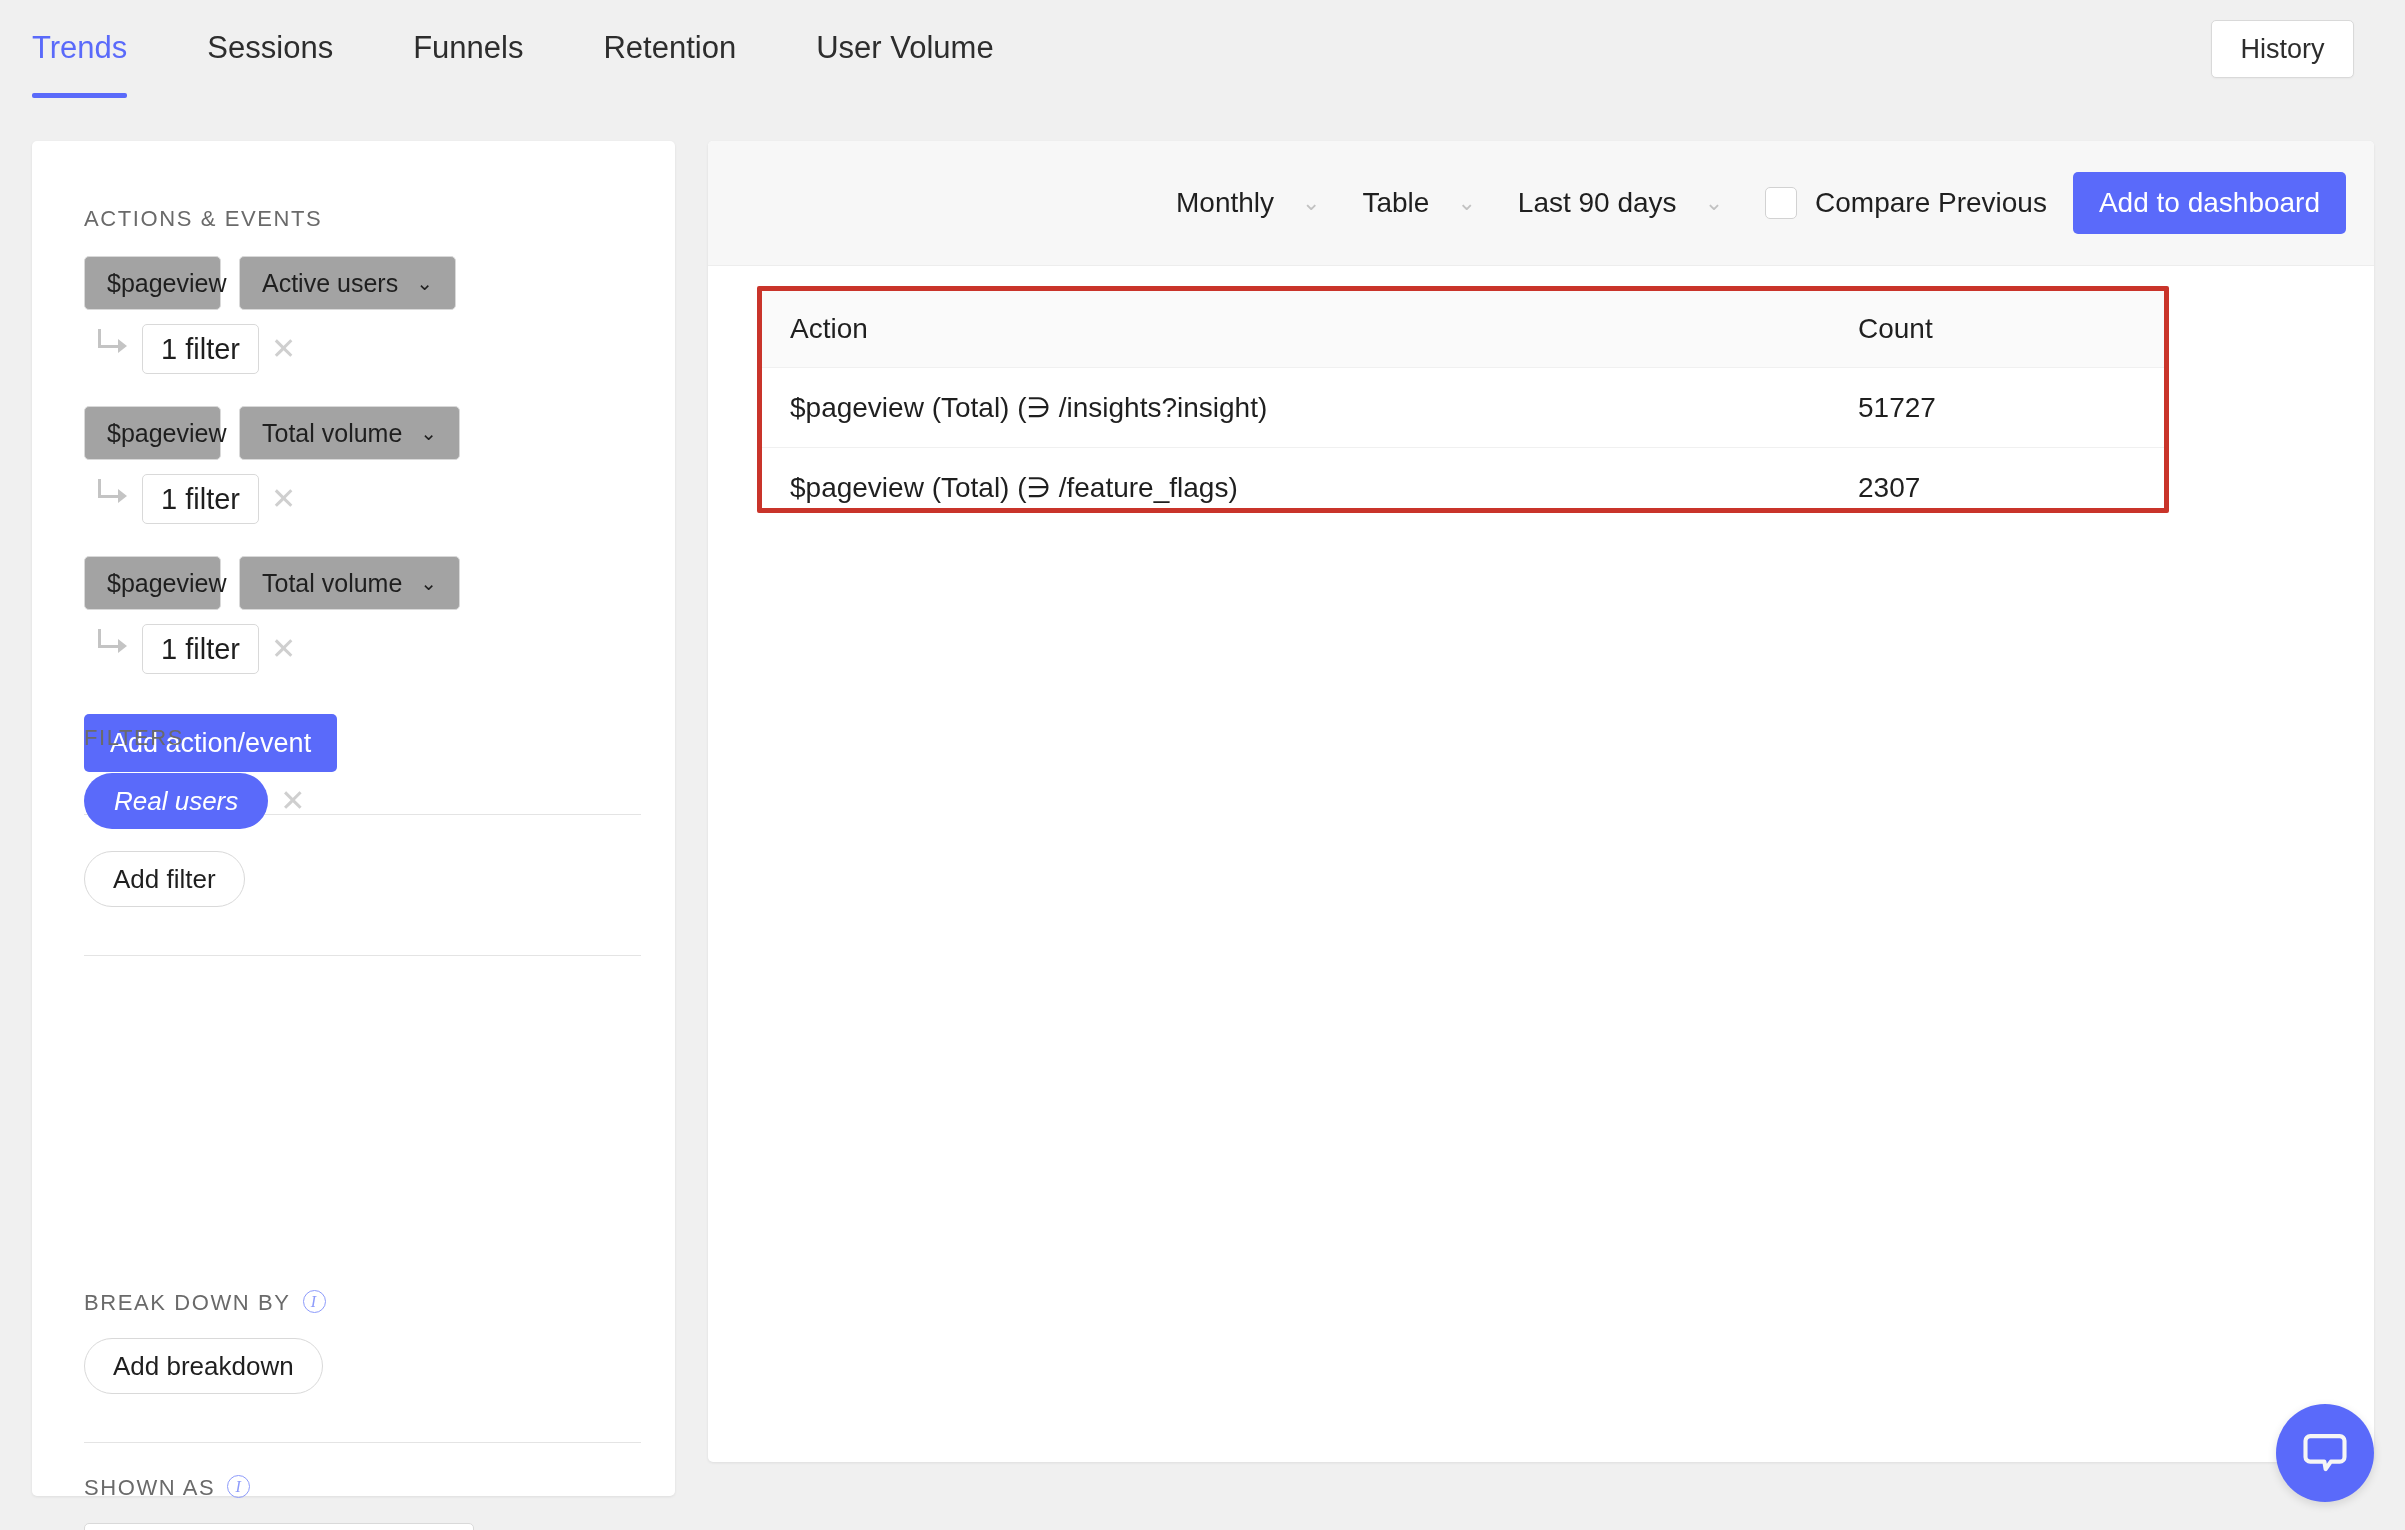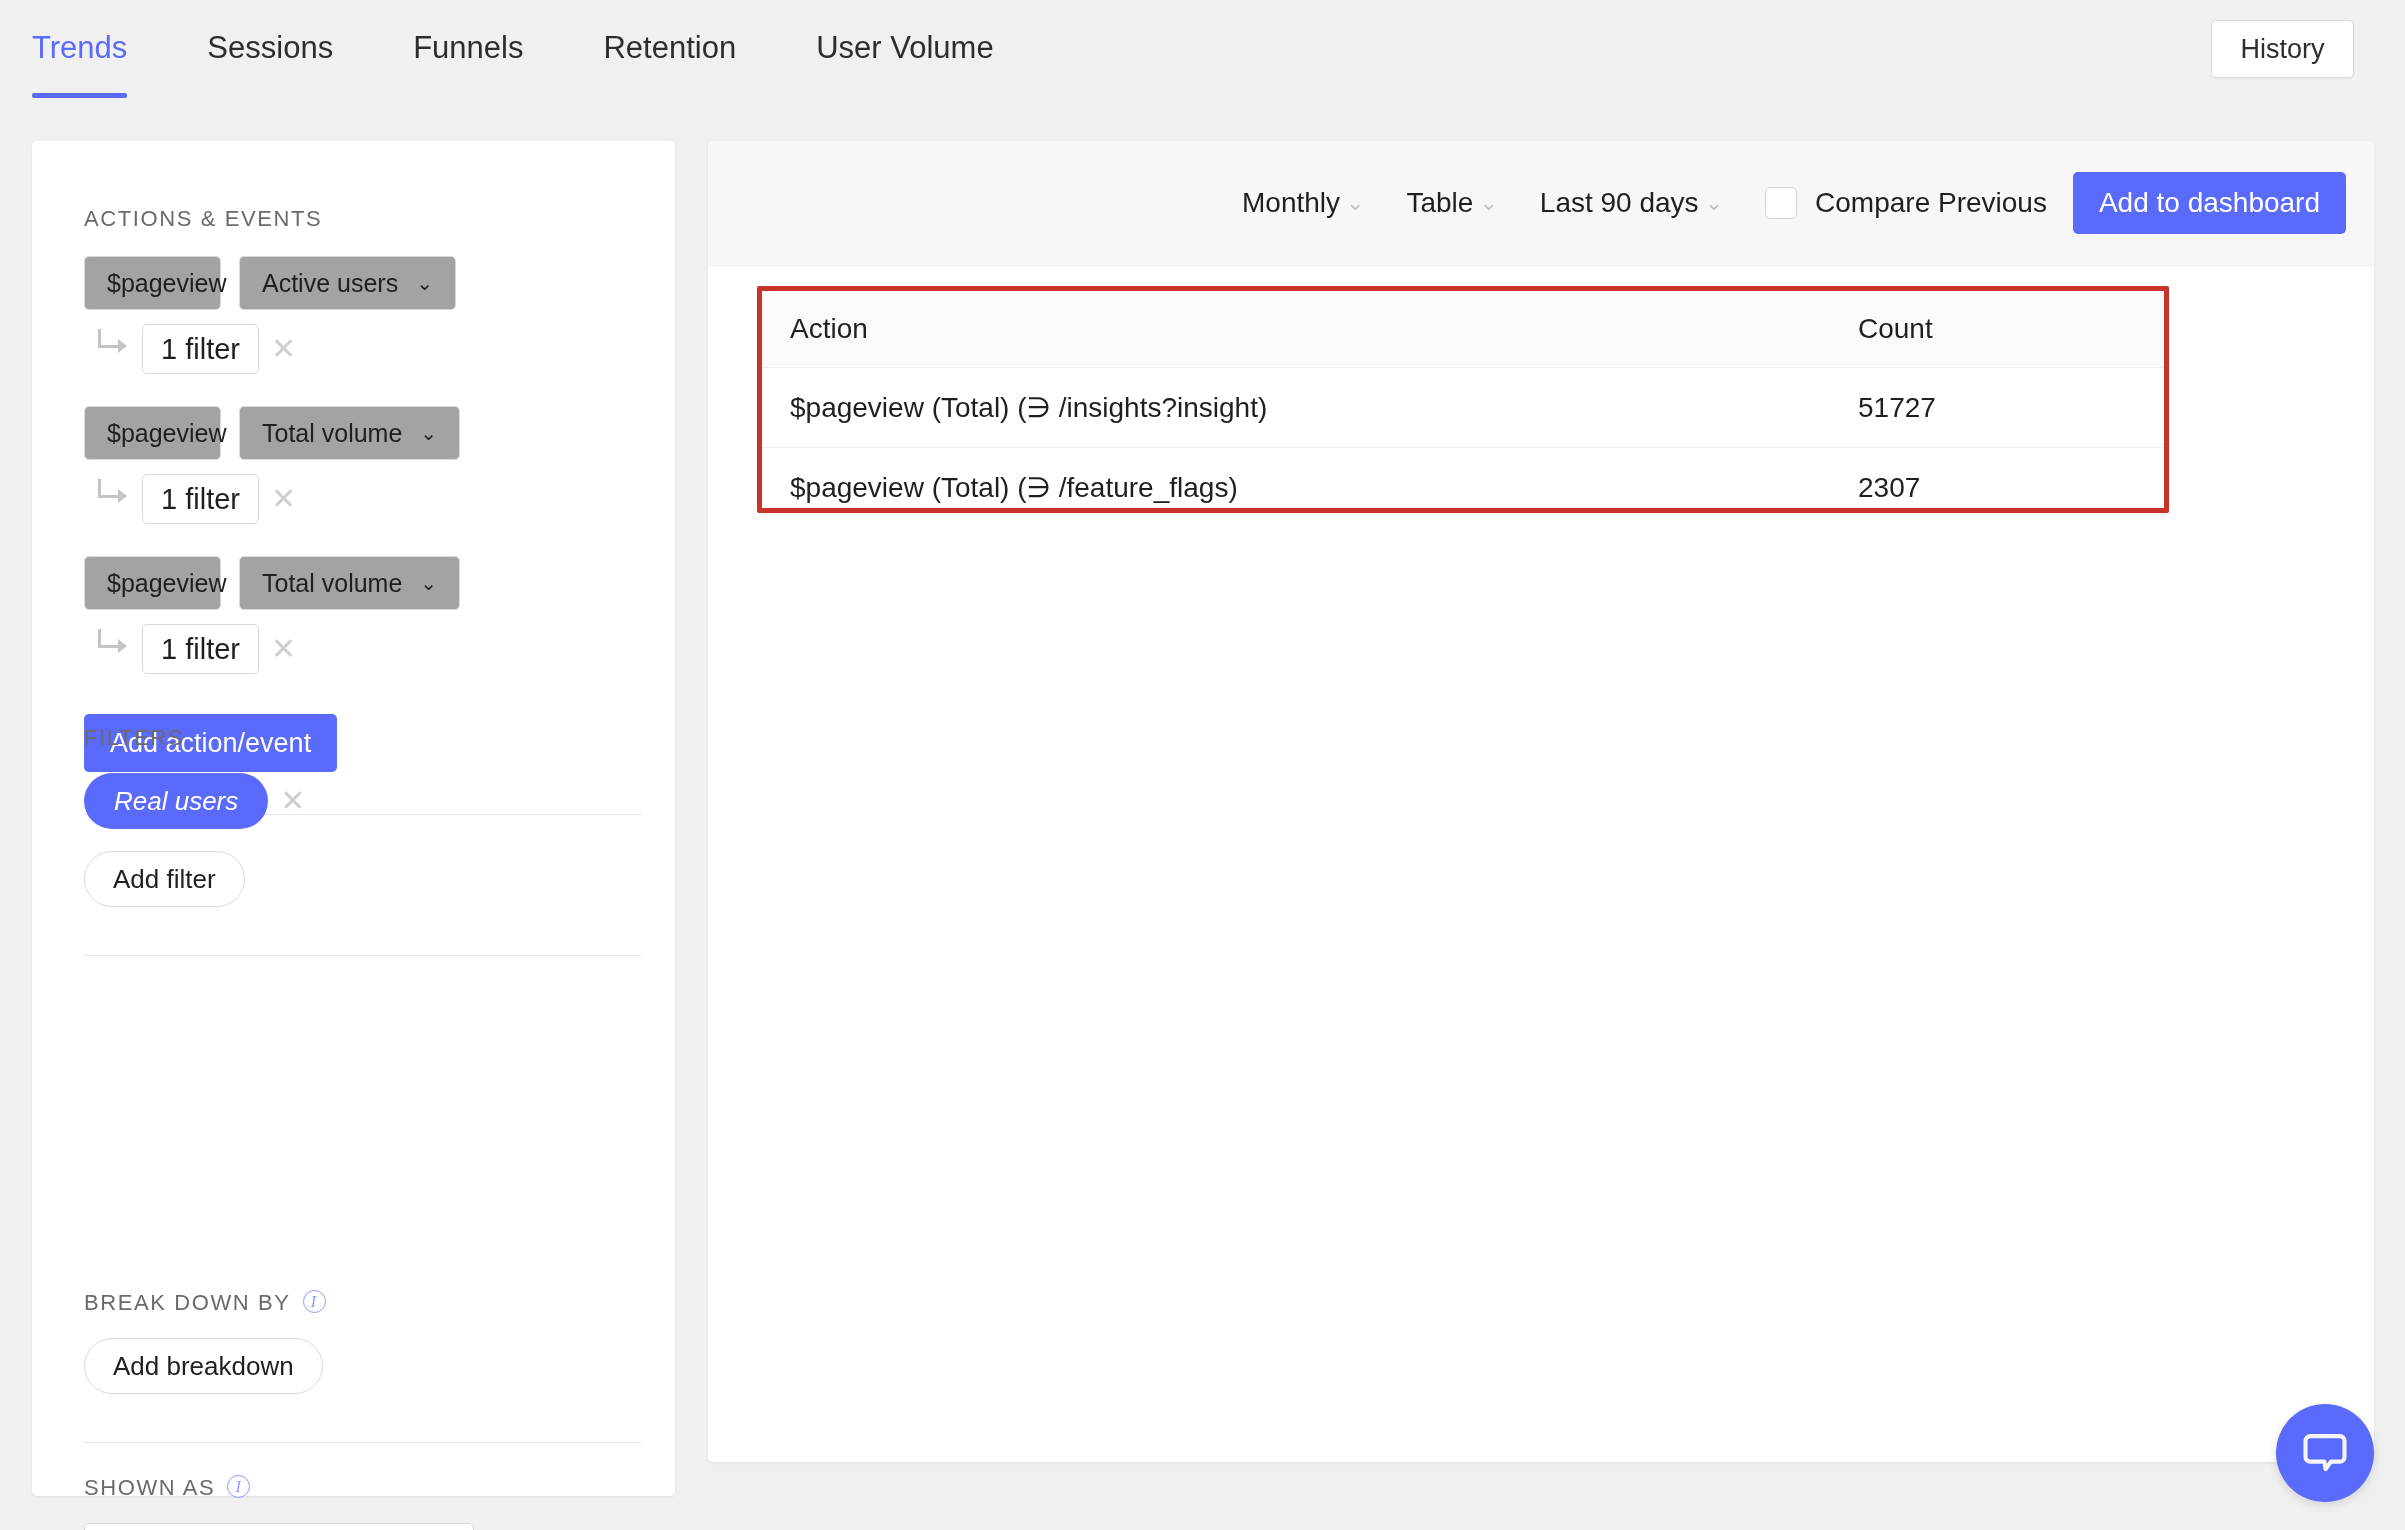--- a/index.html
+++ b/index.html
@@ -135,21 +135,21 @@
     box-shadow: 0 1px 3px rgba(0,0,0,0.08);
   }
   .main-toolbar {
     position: absolute; left: 0; top: 0; width: 100%; height: 125px;
     background: #f7f7f7; border-bottom: 1px solid #ededed;
     border-radius: 5px 5px 0 0;
     display: flex; align-items: center; justify-content: flex-end;
     padding-right: 28px; gap: 0;
   }
   .tb-select {
-    display: inline-flex; align-items: center; gap: 6px;
+    display: inline-flex; align-items: center; gap: 28px;
     font-size: 28px; color: #1f1f1f; cursor: pointer; margin-right: 42px;
     white-space: nowrap;
   }
   .tb-select .chev { color: #c2c2c2; font-size: 22px; }
   .tb-check {
     display: inline-flex; align-items: center; gap: 18px; margin-right: 26px;
     font-size: 28px; color: #1f1f1f; cursor: pointer; white-space: nowrap;
   }
   .checkbox {
     width: 32px; height: 32px; border: 1.5px solid #d2d2d2; border-radius: 5px;

